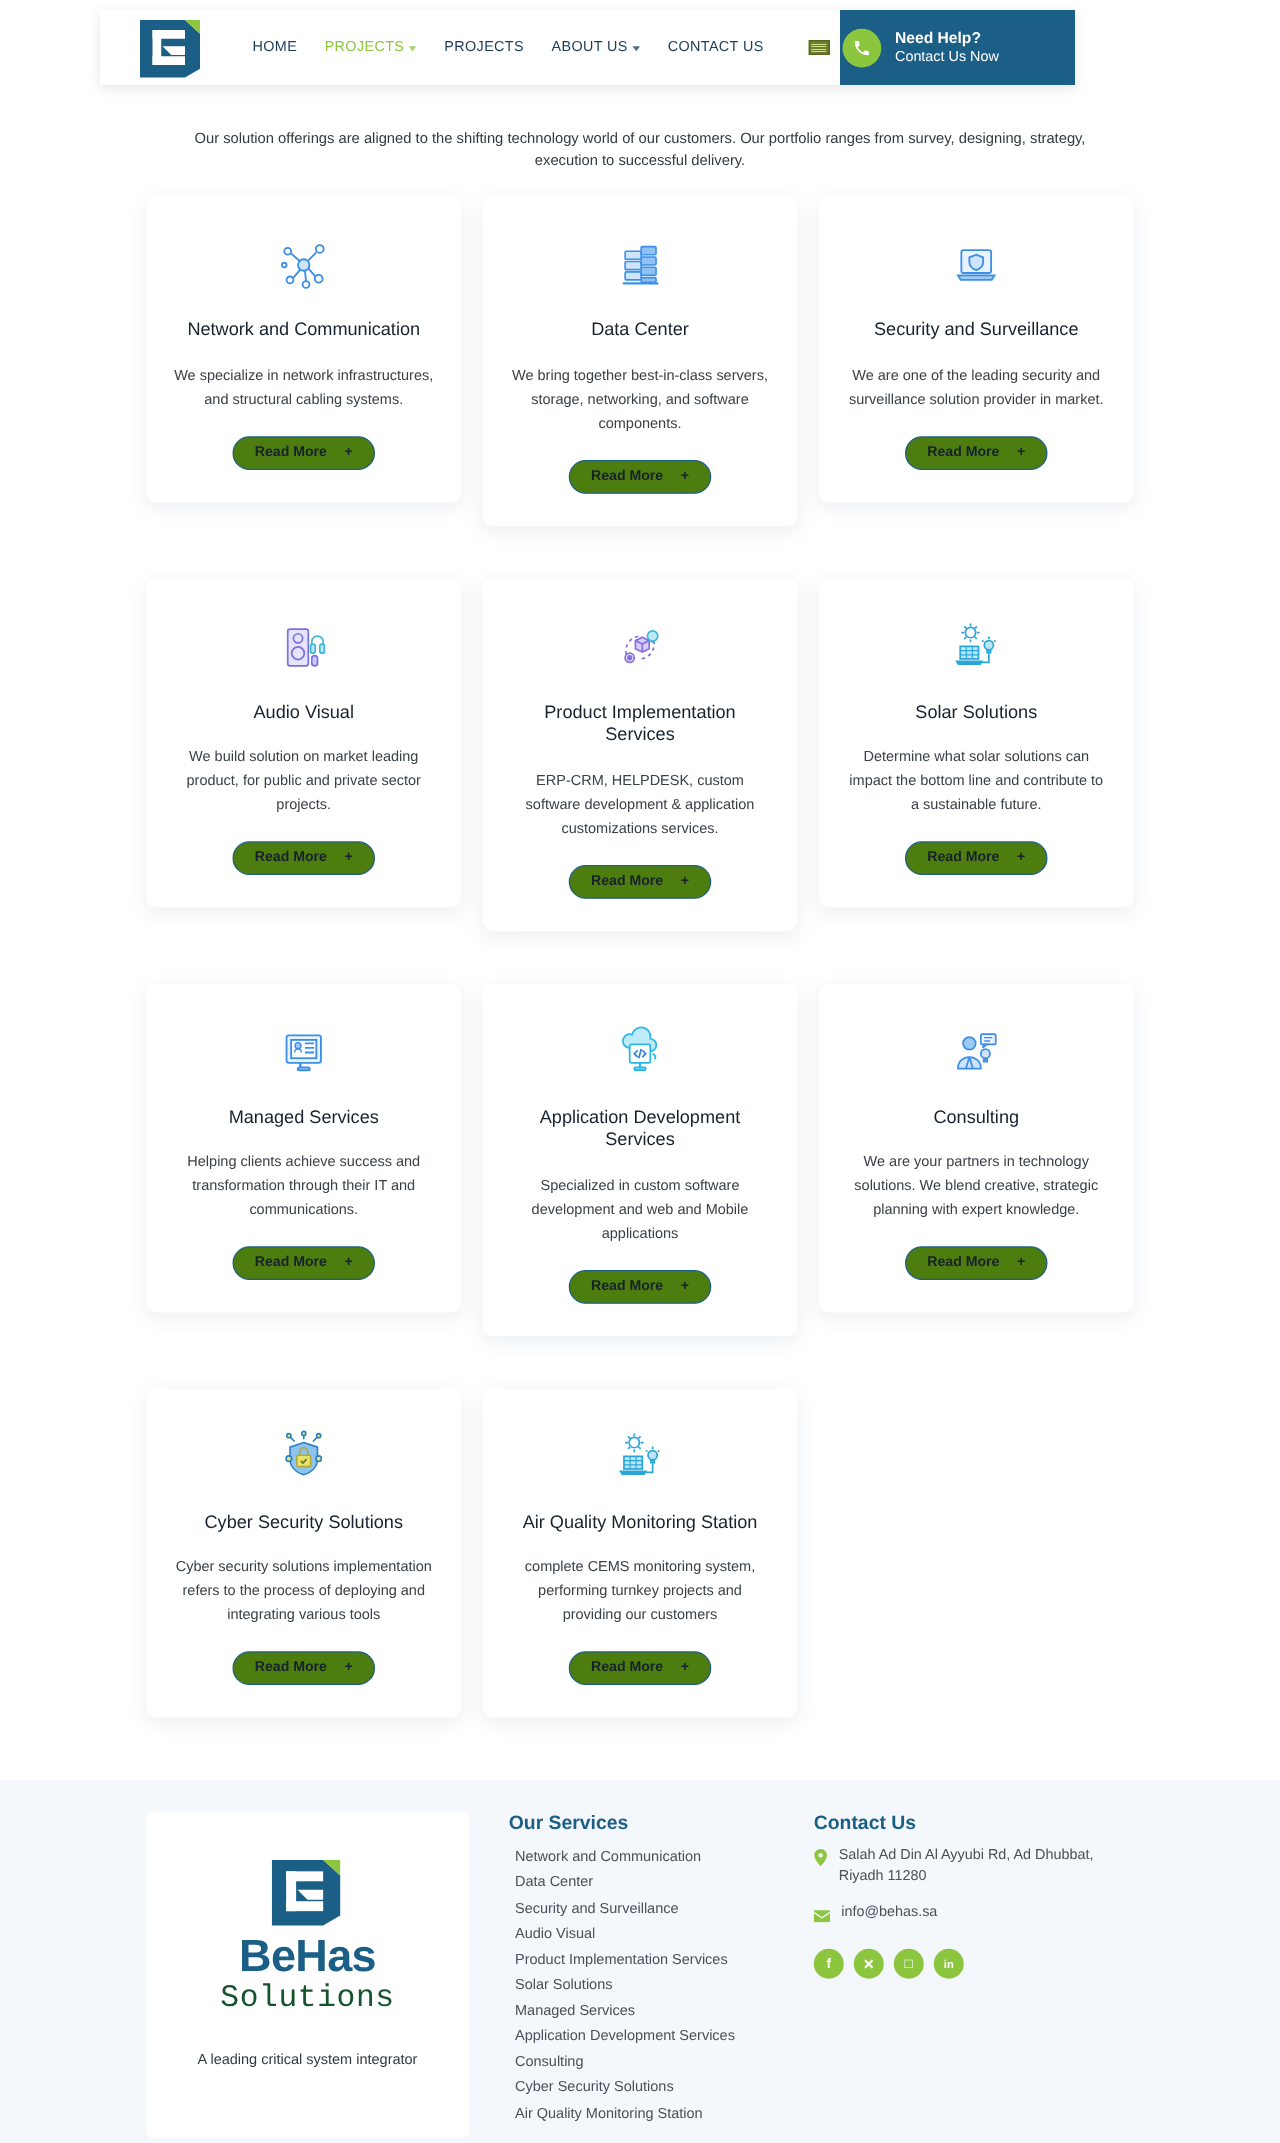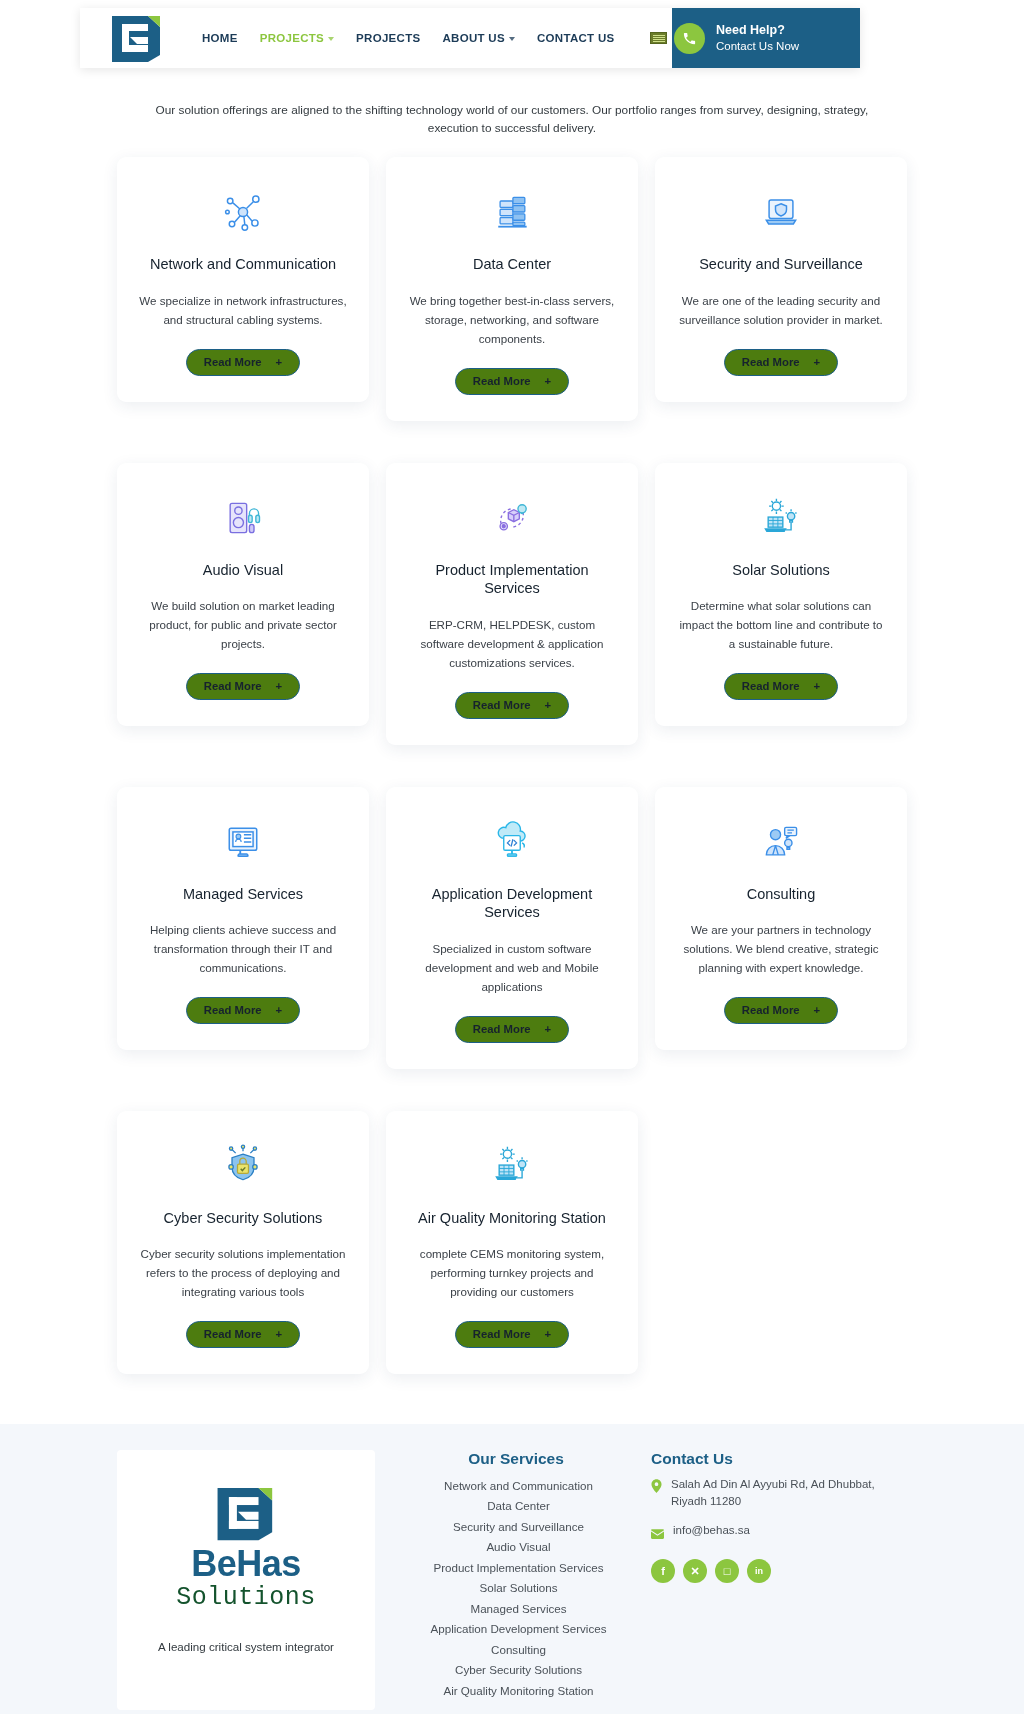--- a/index.html
+++ b/index.html
@@ -29,21 +29,20 @@
   .logo-box {
     width: 78px; height: 56px;
     margin-left: 18px;
     display: flex; align-items: center; justify-content: center;
     flex: none;
   }
   .nav {
     display: flex; align-items: flex-start;
     gap: 22px;
     margin-left: 26px;
-    font-weight: bold;
   }
   .nav a {
     font-size: 11.5px;
     letter-spacing: 0.3px;
     color: #1c3b57;
     text-decoration: none;
     white-space: nowrap;
     display: inline-flex;
     align-items: center;
     gap: 4px;
@@ -172,21 +171,21 @@
     background: #ffffff;
     border-radius: 4px;
     padding: 34px 14px 22px;
     text-align: center;
     flex: none;
   }
   .f-brand-be { font-size: 36px; color: #1c5f86; font-weight: bold; letter-spacing: -0.5px; line-height: 1; }
   .f-brand-sol { font-size: 25px; color: #14532d; font-weight: normal; letter-spacing: 0.5px; line-height: 1.3; font-family: Liberation Mono, monospace; }
   .f-tagline { margin-top: 26px; font-size: 11.6px; color: #333a3f; }
 
-  .f-col-services { width: 250px; padding-left: 32px; flex: none; text-align: center; }
+  .f-col-services { width: 250px; padding-left: 32px; flex: none; }
   .f-col-contact { flex: 1; padding-left: 26px; }
   .f-head {
     font-size: 15.5px;
     color: #1c5f86;
     font-weight: bold;
     margin-bottom: 8px;
   }
   .f-list { list-style: none; }
   .f-list li {
     font-size: 11.6px;

